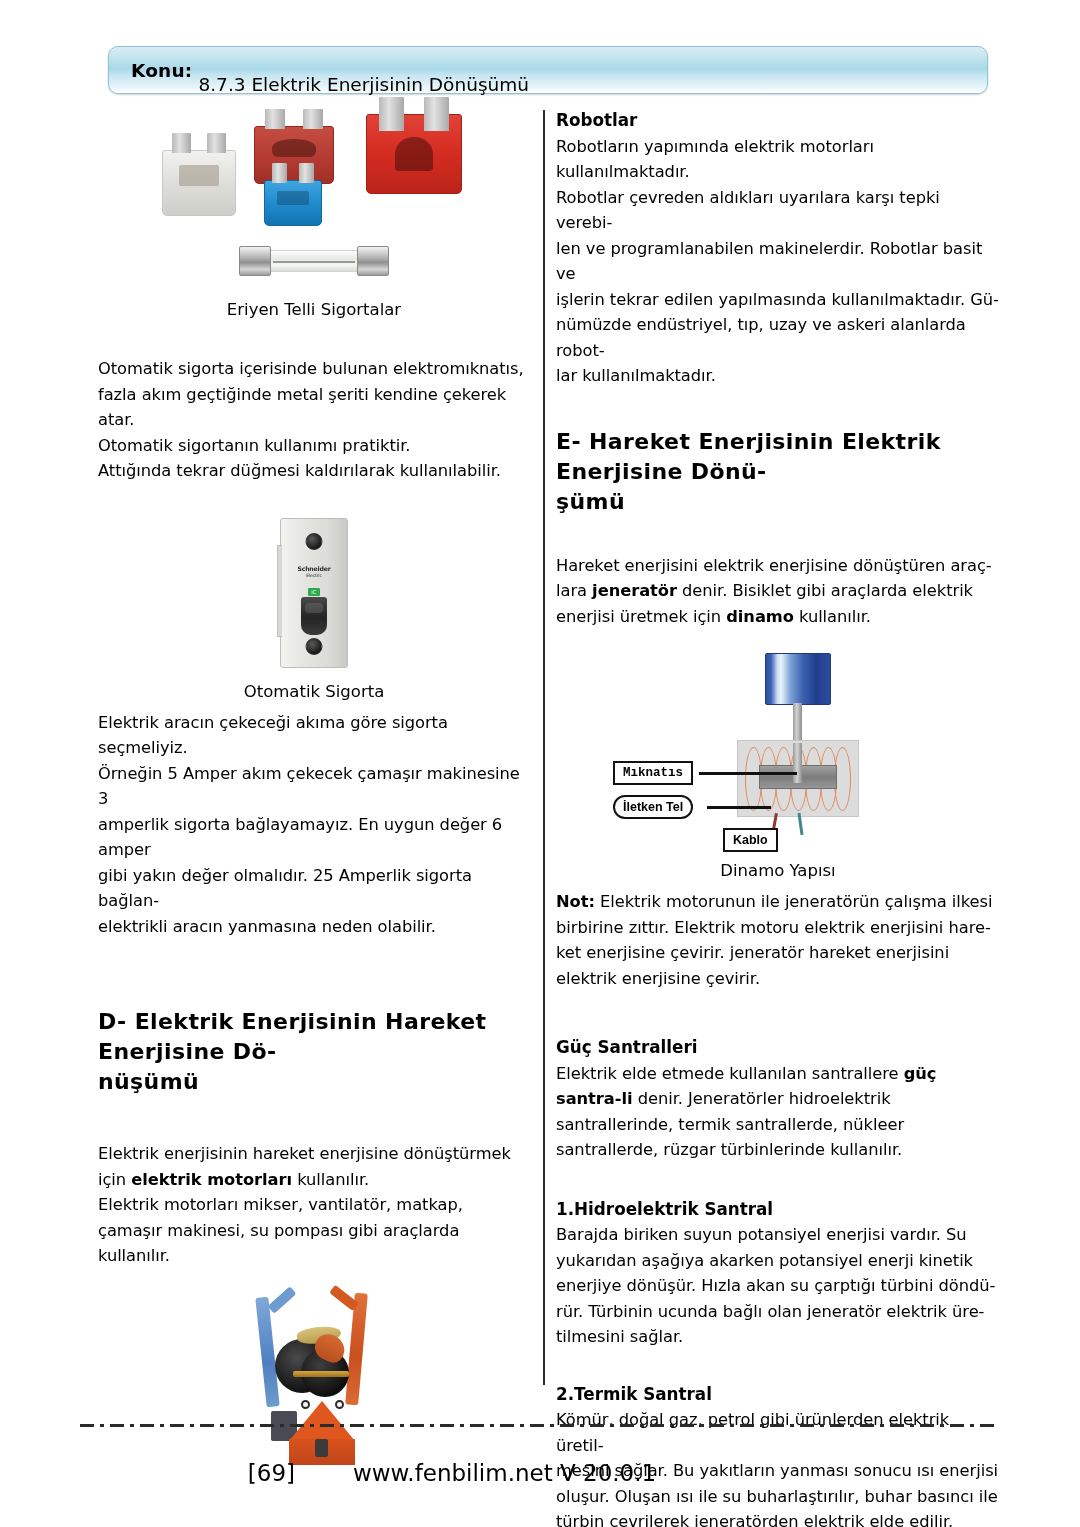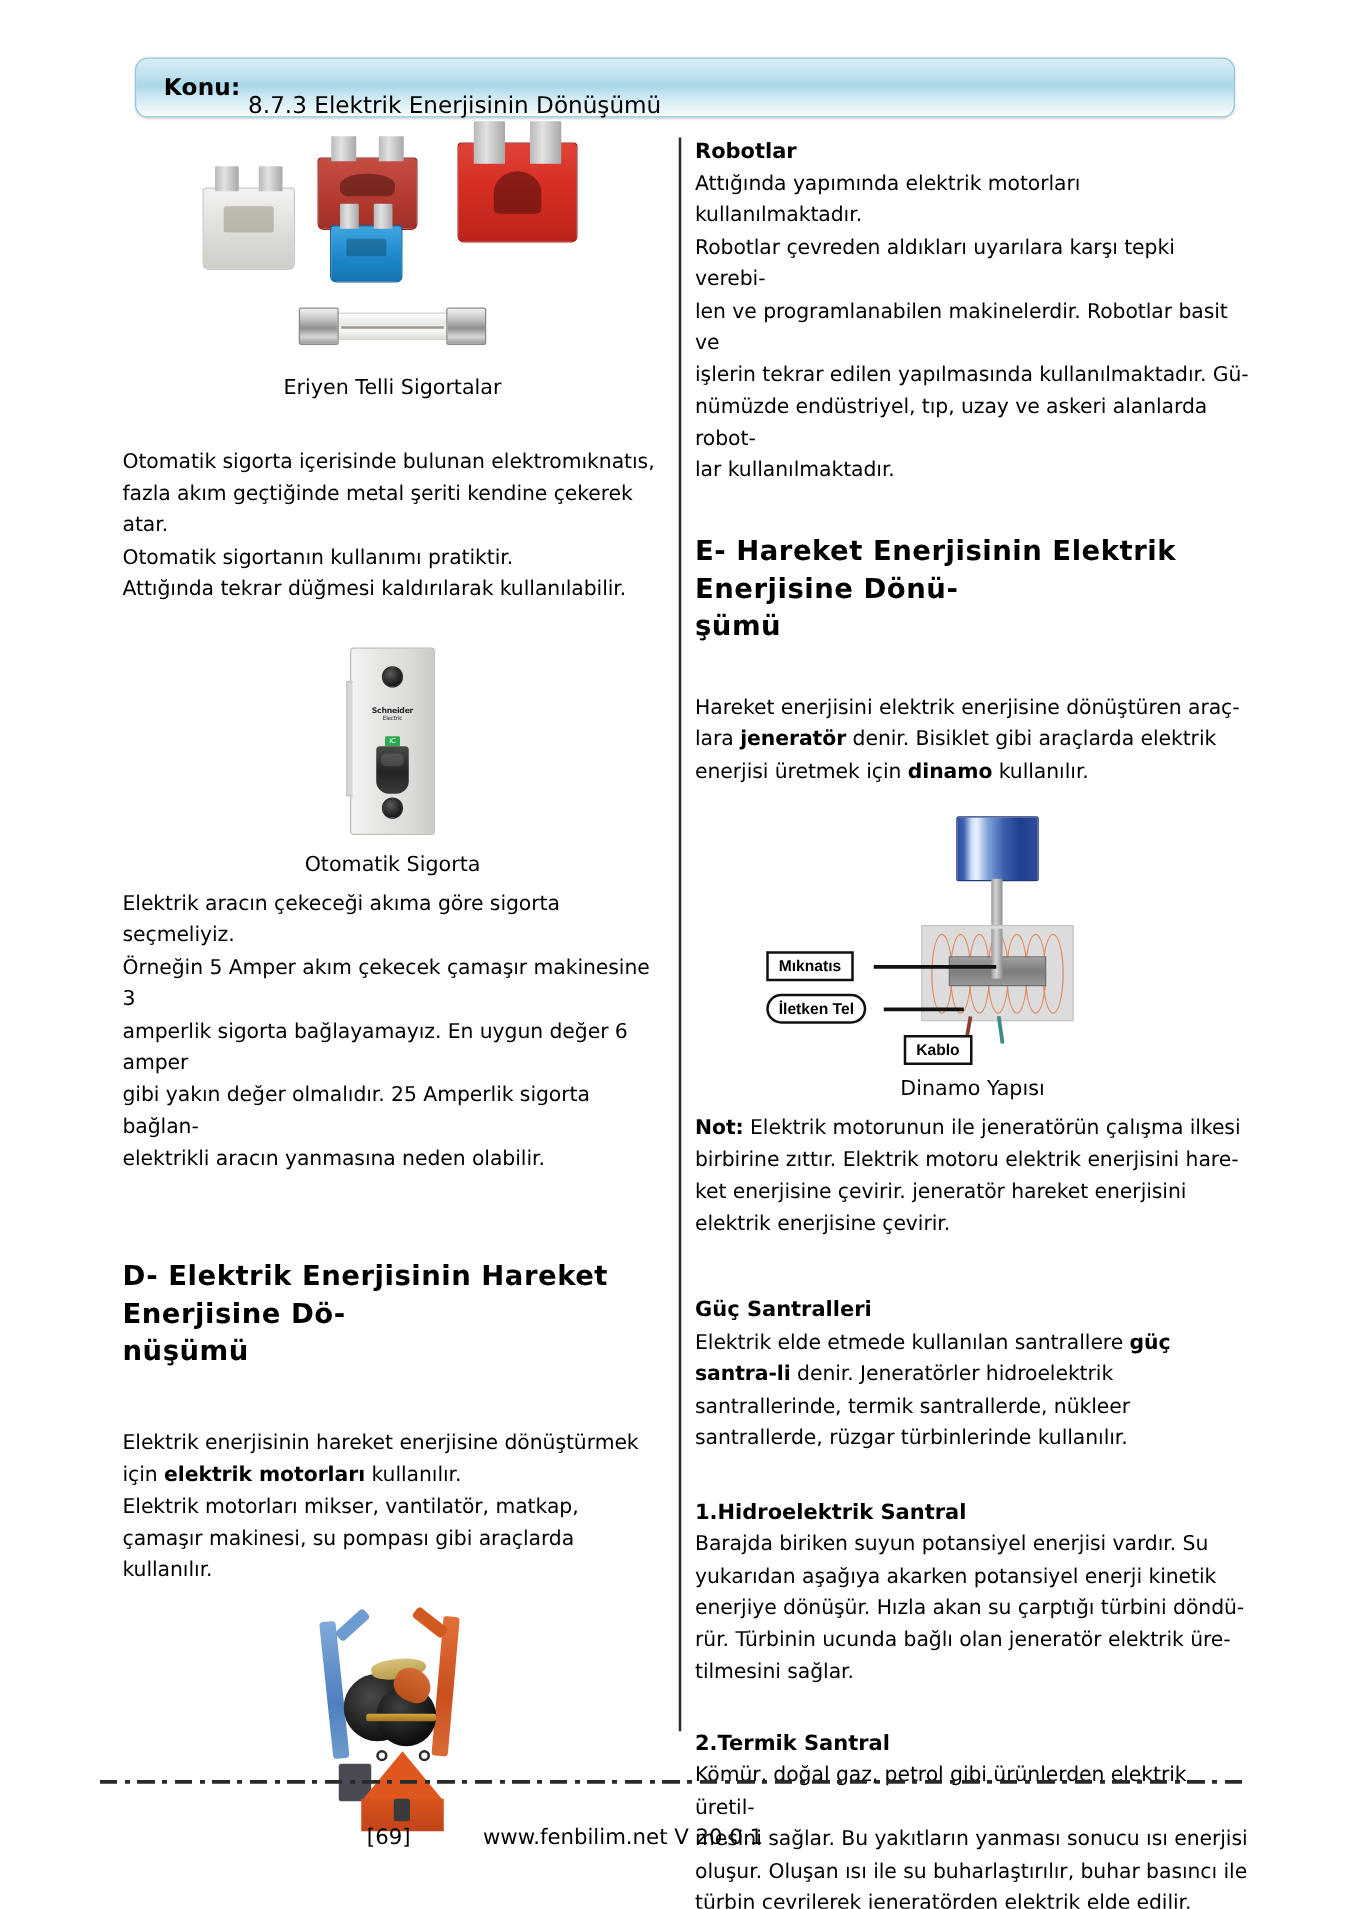--- a/index.html
+++ b/index.html
@@ -353,21 +353,21 @@
   .dn-label {
     position: absolute;
     background: #fff;
     border: 2px solid #111;
     font-size: 12.5px;
     font-weight: bold;
     padding: 3px 8px;
     white-space: nowrap;
     font-family: "Liberation Sans", sans-serif;
   }
-  .dn-label.miknatis { left: 0px;  top: 118px; }
+  .dn-label.miknatis { left: 0px;  top: 118px; font-family: Liberation Mono, monospace; }
   .dn-label.iletken  { left: 0px;  top: 152px; border-radius: 12px; }
   .dn-label.kablo    { left: 110px; top: 185px; }
   .dn-line {
     position: absolute; background: #111; height: 2.5px;
   }
   .dn-line.l1 { left: 86px;  top: 129px; width: 98px; }
   .dn-line.l2 { left: 94px;  top: 163px; width: 64px; }
 
   
   .footer-rule {
@@ -381,21 +381,21 @@
       transparent 24px, transparent 30px
     );
   }
   .footer-row {
     position: absolute;
     left: 0; top: 1460px; width: 904px;
     display: flex;
     justify-content: center;
     align-items: baseline;
     gap: 58px;
-    font-size: 17px;
+    font-size: 23px;
   }
 </style>
 </head>
 <body>
 
 <div class="page-header">
   <span class="label">Konu:</span>
   <span class="value">8.7.3 Elektrik Enerjisinin Dönüşümü</span>
 </div>
 
@@ -513,21 +513,21 @@
     </div>
   </div>
 
   <div style="height:36px"></div>
 
 </div>
 
 <div class="col-right">
 
   <div class="sec-head">Robotlar</div>
-  <p class="body-text">Attığında yapımında elektrik motorları kullanılmaktadır.</p>
+  <p class="body-text">Robotların yapımında elektrik motorları kullanılmaktadır.</p>
   <p class="body-text">Robotlar çevreden aldıkları uyarılara karşı tepki verebi-</p>
   <p class="body-text">len ve programlanabilen makinelerdir. Robotlar basit ve</p>
   <p class="body-text">işlerin tekrar edilen yapılmasında kullanılmaktadır. Gü-</p>
   <p class="body-text">nümüzde endüstriyel, tıp, uzay ve askeri alanlarda robot-</p>
   <p class="body-text">lar kullanılmaktadır.</p>
 
   <div style="height:38px"></div>
 
   <div class="sec-head-lg">E- Hareket Enerjisinin Elektrik Enerjisine Dönü-</div>
   <div class="sec-head-lg">şümü</div>

